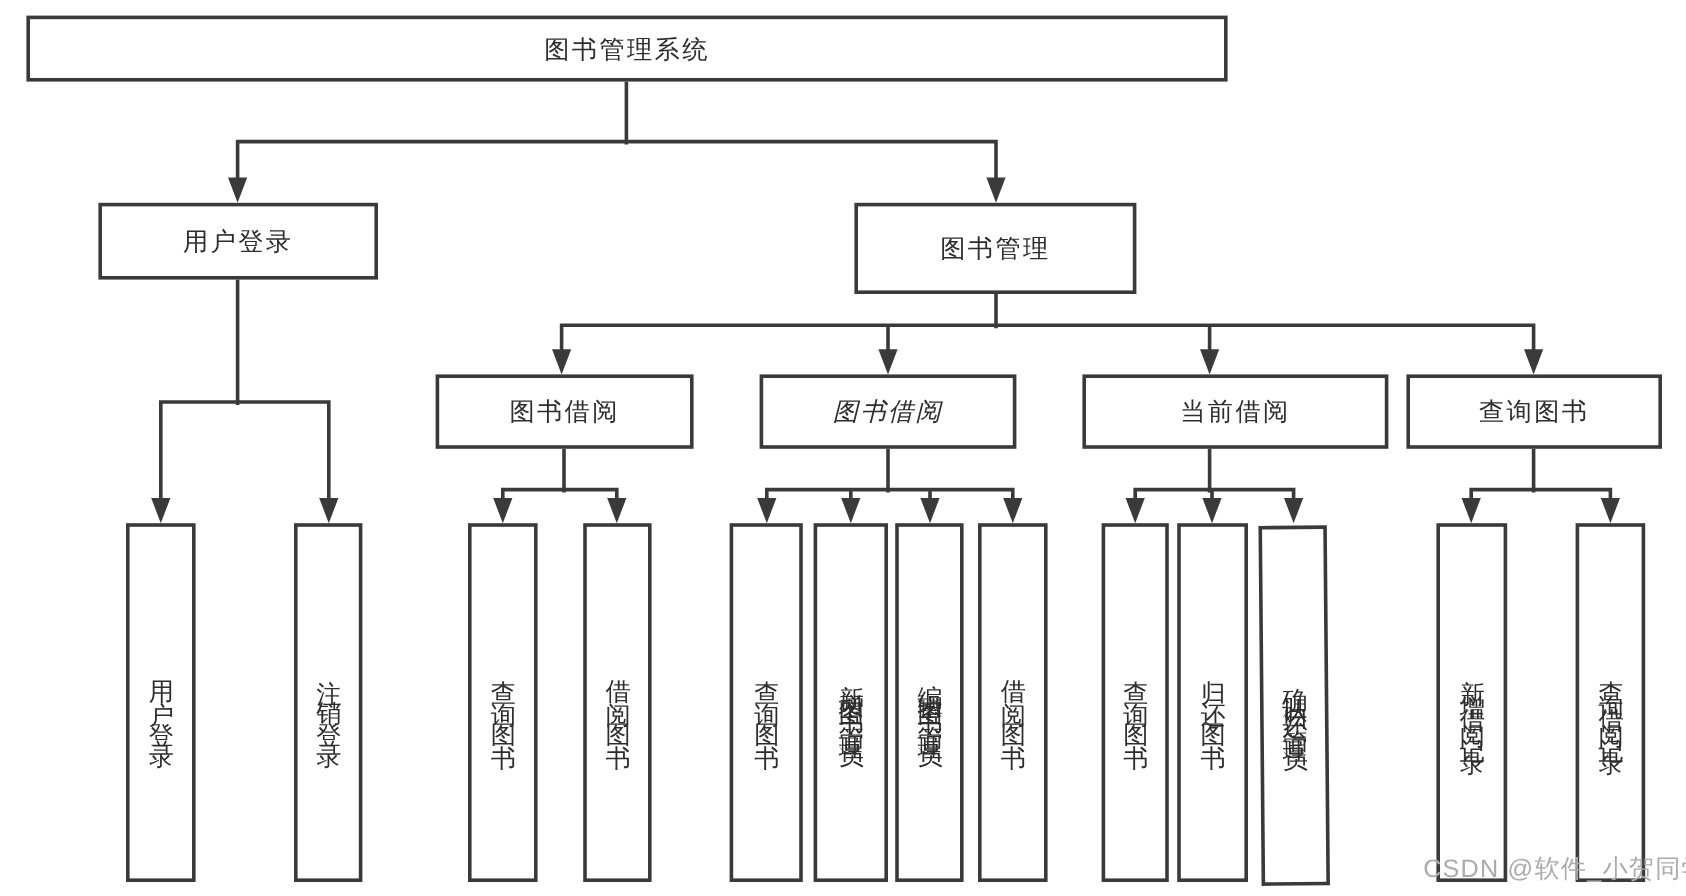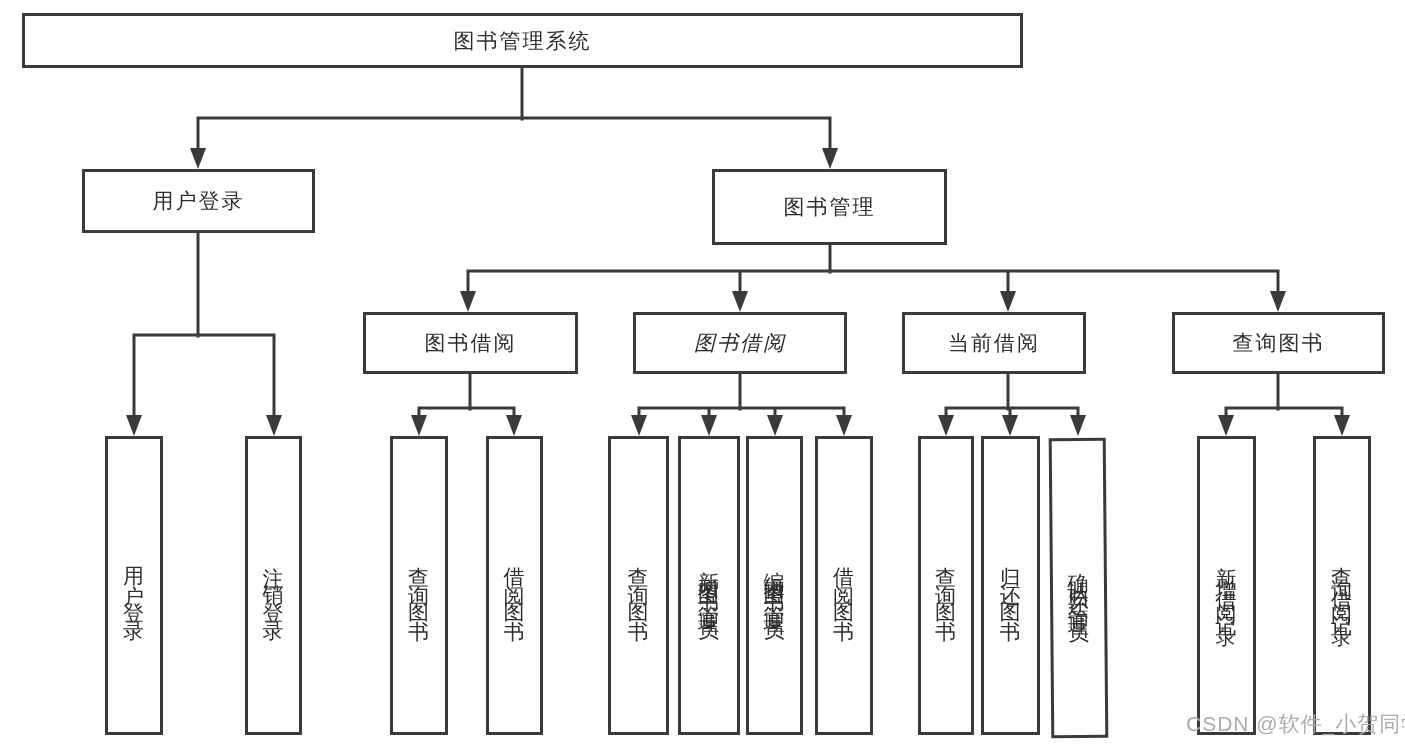--- a/index.html
+++ b/index.html
@@ -110,21 +110,21 @@
   <div class="node" style="left:712px;top:169px;width:235px;height:76px;">
     <span>图书管理</span>
   </div>
 
   <div class="node" style="left:363px;top:312px;width:215px;height:62px;">
     <span>图书借阅</span>
   </div>
   <div class="node" style="left:633px;top:312px;width:214px;height:62px;font-style:italic;">
     <span>图书借阅</span>
   </div>
-  <div class="node" style="left:902px;top:312px;width:184px;height:62px;">
+  <div class="node" style="left:902px;top:312px;width:255px;height:62px;">
     <span>当前借阅</span>
   </div>
   <div class="node" style="left:1172px;top:312px;width:213px;height:62px;">
     <span>查询图书</span>
   </div>
 
   <div class="vnode" style="left:105px;top:436px;width:58px;height:299px;">
     <span class="vtext sp4">用户登录</span>
   </div>
   <div class="vnode" style="left:245px;top:436px;width:57px;height:299px;">

